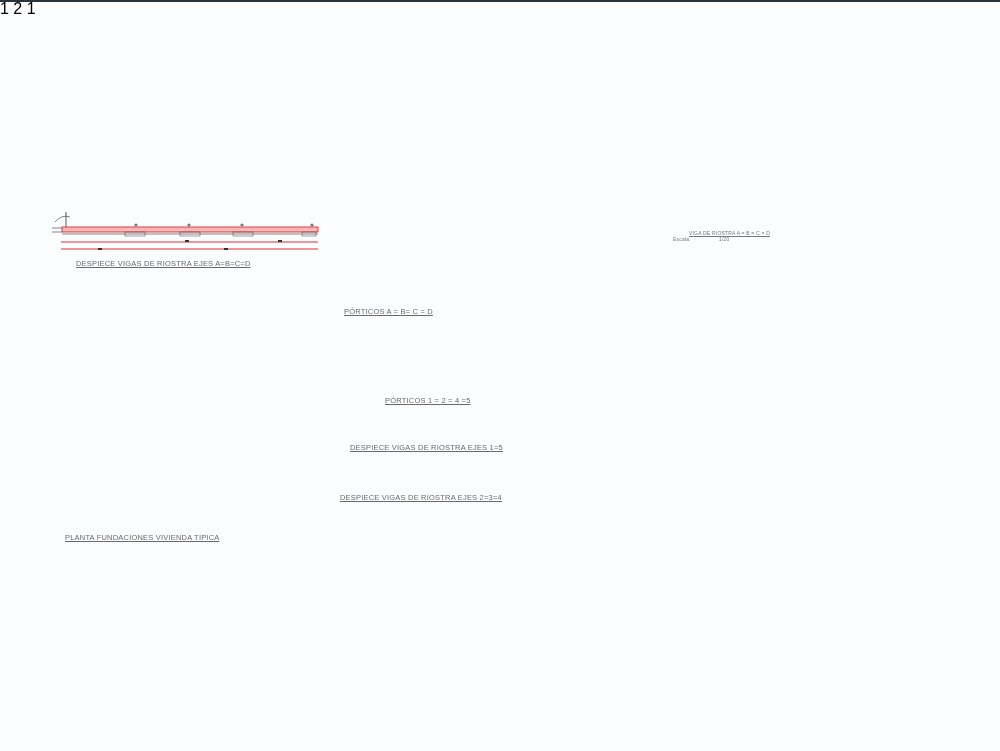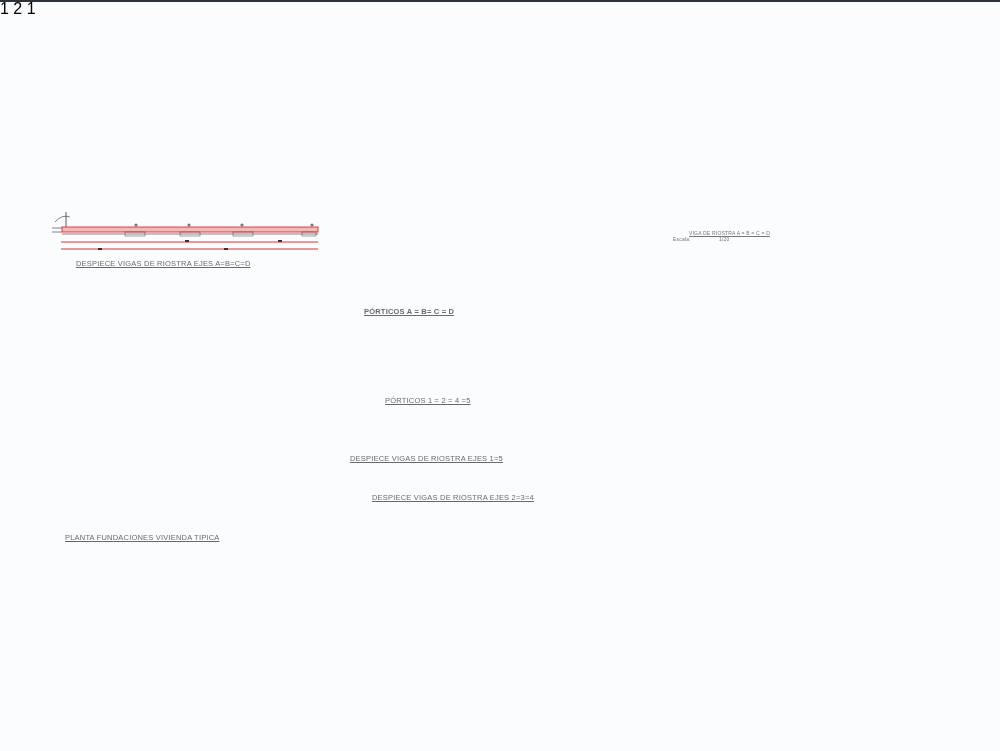--- a/index.html
+++ b/index.html
@@ -297,22 +297,22 @@
     <g fill="#e01818">
       <rect x="668" y="435" width="27" height="5"><rect x="597" y="445" width="23" height="5"><rect x="673" y="462" width="43" height="5"><rect x="666" y="503" width="25" height="4">
     </rect></rect></rect></rect></g>
     <g stroke="#888" stroke-width="0.5"><line x1="665" y1="442" x2="700" y2="442"><line x1="597" y1="453" x2="625" y2="453"><line x1="668" y1="469" x2="690" y2="469"><line x1="662" y1="508" x2="692" y2="508"></line></line></line></line></g>
   </path></path></line></line></path></path></rect></g>
 
 
 
 <div class="lbl u" style="left:60px;top:259px;">DESPIECE VIGAS DE RIOSTRA EJES A=B=C=D</div>
 <div class="lbl u" style="left:49px;top:533px;">PLANTA FUNDACIONES VIVIENDA TIPICA</div>
-<div class="lbl u" style="left:348px;top:307px;font-weight:bold;">PÓRTICOS A = B= C = D</div>
+<div class="lbl u" style="left:328px;top:307px;">PÓRTICOS A = B= C = D</div>
 <div class="lbl u" style="left:369px;top:396px;text-align:right;">PÓRTICOS 1 = 2 = 4 =5</div>
-<div class="lbl u" style="left:334px;top:454px;">DESPIECE VIGAS DE RIOSTRA EJES 1=5</div>
-<div class="lbl u" style="left:356px;top:493px;">DESPIECE VIGAS DE RIOSTRA EJES 2=3=4</div>
+<div class="lbl u" style="left:334px;top:443px;">DESPIECE VIGAS DE RIOSTRA EJES 1=5</div>
+<div class="lbl u" style="left:324px;top:493px;">DESPIECE VIGAS DE RIOSTRA EJES 2=3=4</div>
 <div class="lbl u sm" style="left:673px;top:230px;">VIGA DE RIOSTRA A = B = C = D</div>
 <div class="lbl sm" style="left:673px;top:236px;">Escala:</div>
 <div class="lbl sm" style="left:719px;top:236px;">1/20</div>
 
 
 
 
 </body></html>

